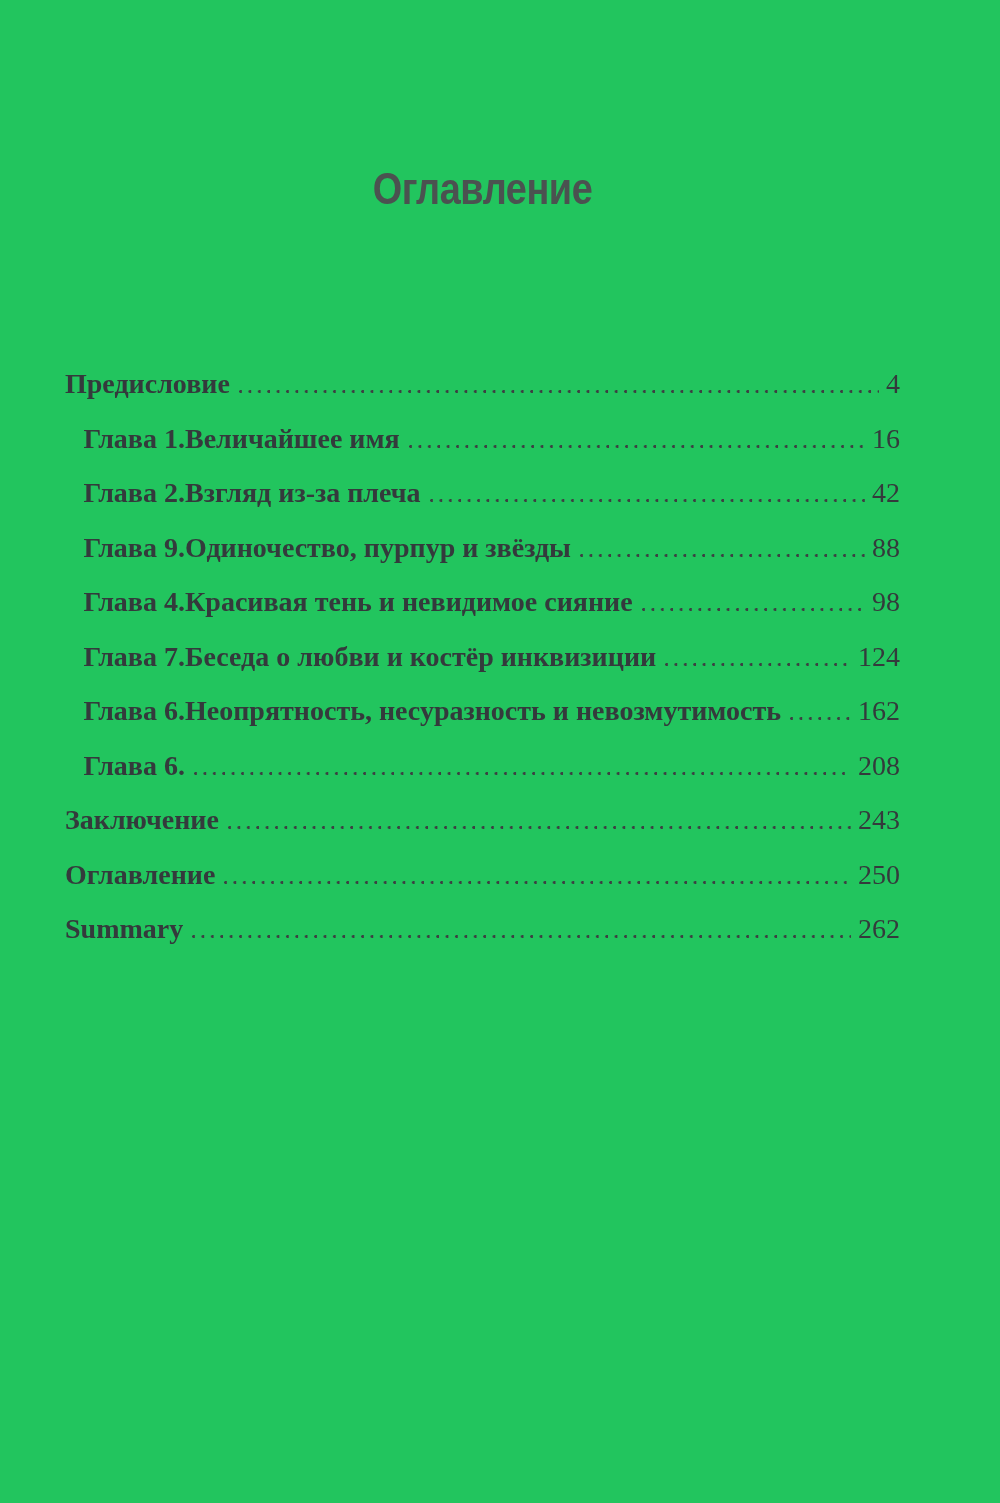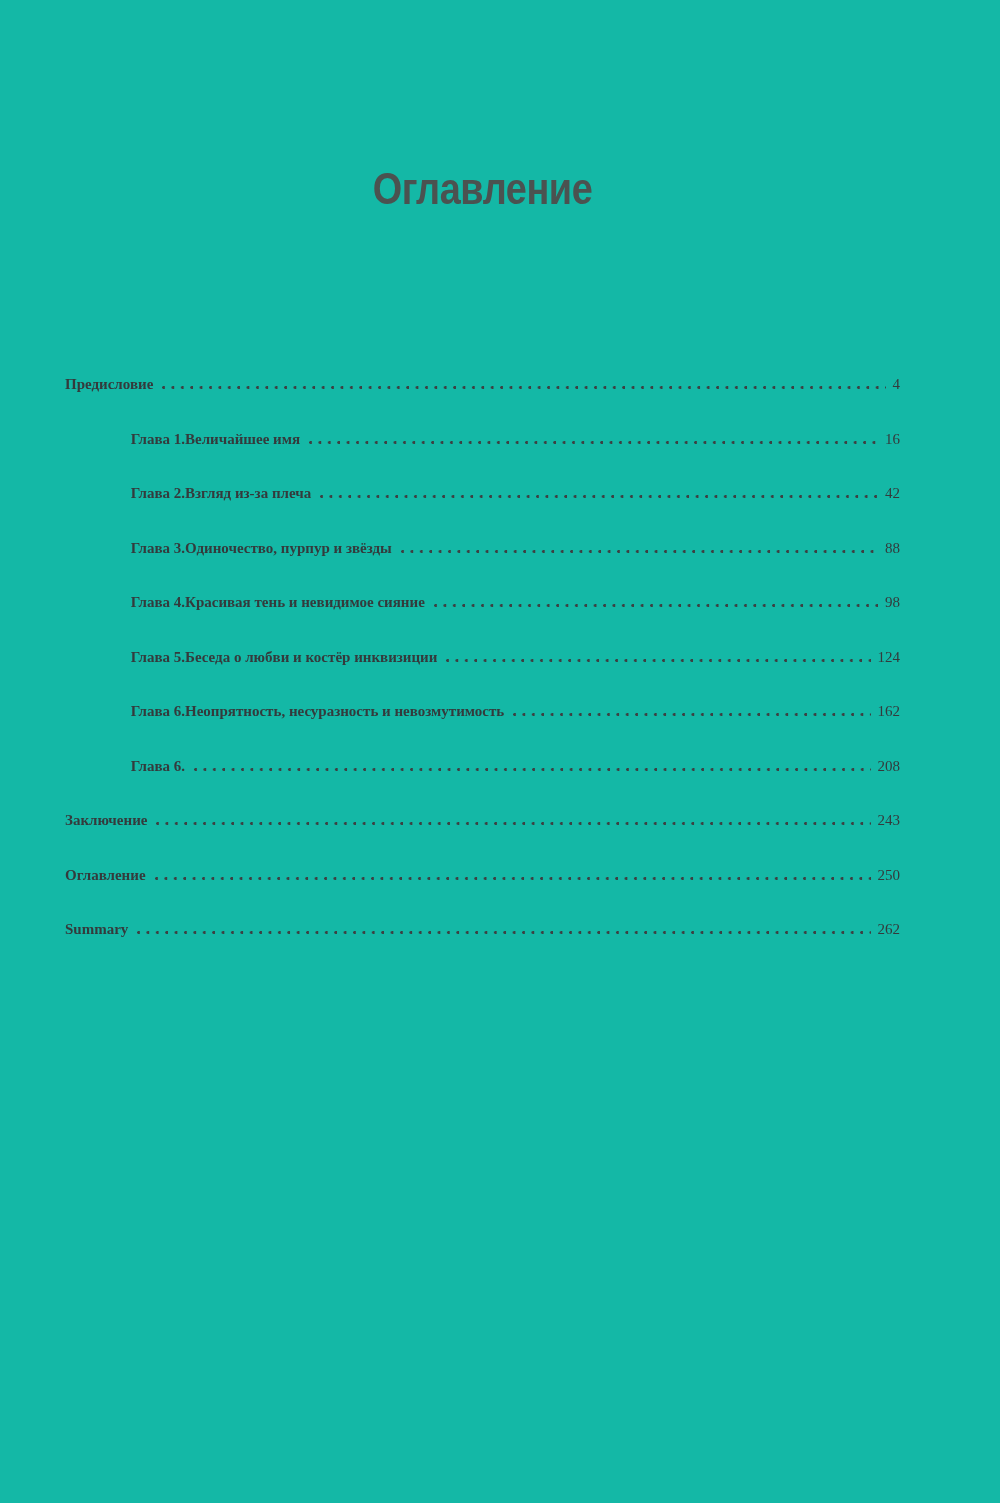--- a/index.html
+++ b/index.html
@@ -4,21 +4,21 @@
 <style>
   html, body {
     margin: 0;
     padding: 0;
     background: #ffffff;
   }
   #page {
     position: relative;
     width: 1000px;
     height: 1503px;
-    background: #14b8a6;
+    background: #22c55e;
     overflow: hidden;
   }
   .doc-title {
     position: absolute;
     top: 166px;
     left: 65px;
     width: 835px;
     text-align: center;
     font-family: "Liberation Sans", "DejaVu Sans", sans-serif;
     font-weight: 700;
@@ -28,21 +28,21 @@
     transform: scaleX(0.86);
     transform-origin: 50% 50%;
     letter-spacing: -0.5px;
   }
   .toc {
     position: absolute;
     top: 357px;
     left: 65px;
     width: 835px;
     font-family: "Liberation Serif", "DejaVu Serif", serif;
-    font-size: 15px;
+    font-size: 28px;
     color: #343a3c;
   }
   .row {
     display: flex;
     align-items: baseline;
     height: 54.5px;
     line-height: 54.5px;
     white-space: nowrap;
   }
   .label {
@@ -93,35 +93,35 @@
     </div>
 
     <div class="row">
       <span class="num">Глава 2.</span>
       <span class="ttl">Взгляд из-за плеча</span>
       <span class="dots"></span>
       <span class="pg">42</span>
     </div>
 
     <div class="row">
-      <span class="num">Глава 3.</span>
+      <span class="num">Глава 9.</span>
       <span class="ttl">Одиночество, пурпур и звёзды</span>
       <span class="dots"></span>
       <span class="pg">88</span>
     </div>
 
     <div class="row">
       <span class="num">Глава 4.</span>
       <span class="ttl">Красивая тень и невидимое сияние</span>
       <span class="dots"></span>
       <span class="pg">98</span>
     </div>
 
     <div class="row">
-      <span class="num">Глава 5.</span>
+      <span class="num">Глава 7.</span>
       <span class="ttl">Беседа о любви и костёр инквизиции</span>
       <span class="dots"></span>
       <span class="pg">124</span>
     </div>
 
     <div class="row">
       <span class="num">Глава 6.</span>
       <span class="ttl">Неопрятность, несуразность и невозмутимость</span>
       <span class="dots"></span>
       <span class="pg">162</span>

